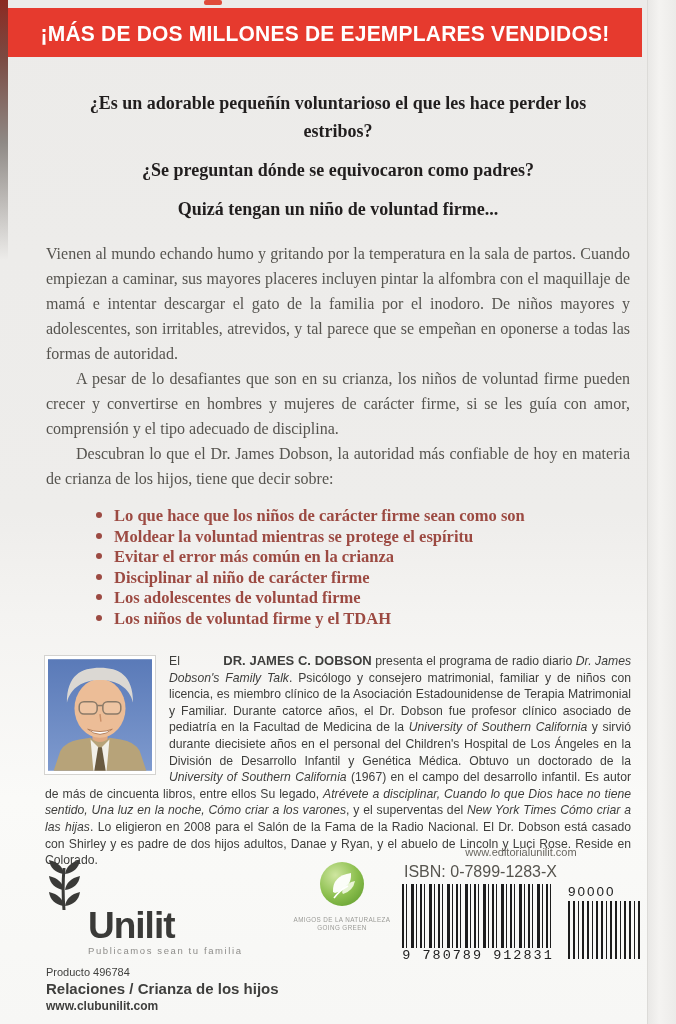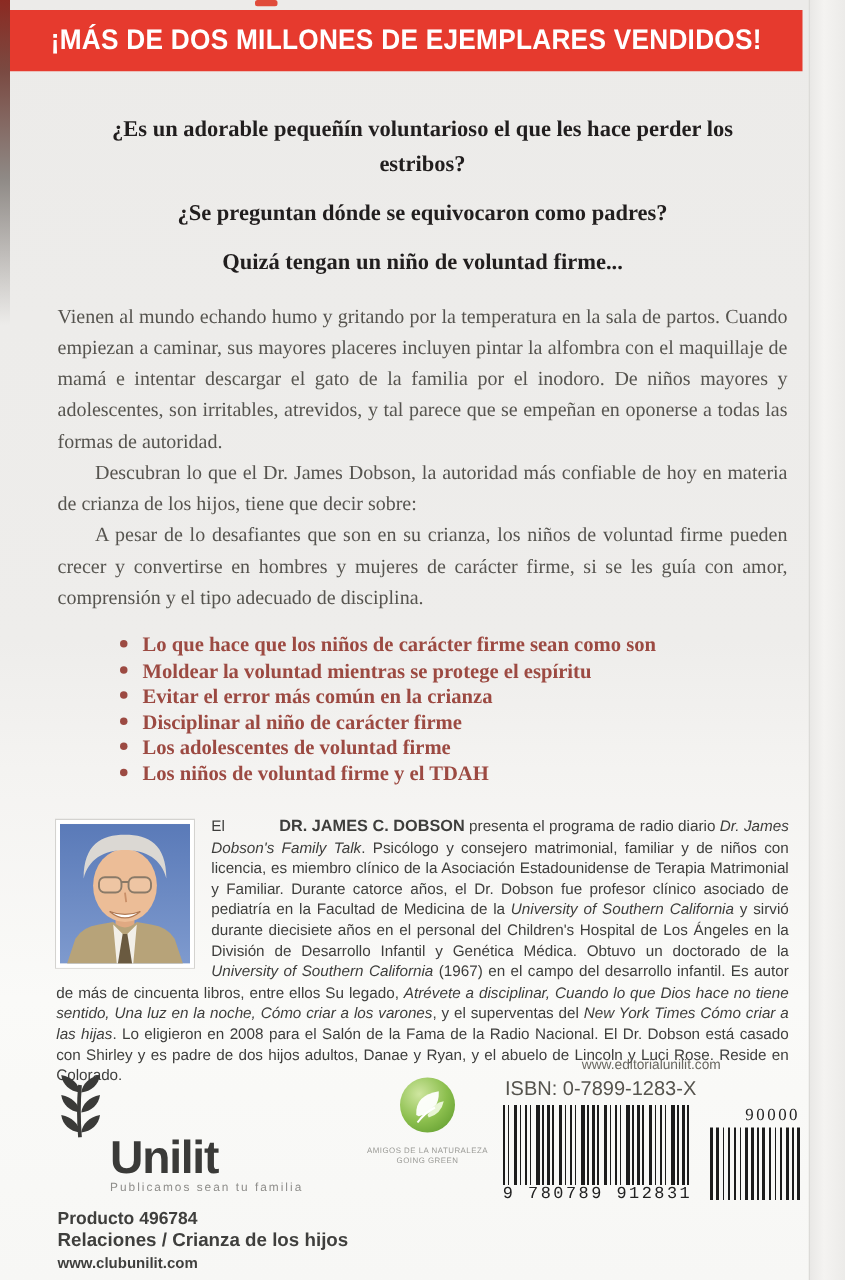--- a/index.html
+++ b/index.html
@@ -44,39 +44,39 @@
     border:3px solid #ffffff; box-shadow:0 0 0 1px #d4d3d0;}
   .author b{ font-weight:700; font-size:13px;padding-left:40px; }
   .author i{ font-style:italic; }
 
   
   .publisher{ position:absolute; left:46px; top:860px; font-family:"Liberation Sans", sans-serif; color:#3f3f3d;}
   .logo-row{ display:flex; align-items:flex-start;}
   .wordmark-wrap{ margin-left:6px;margin-top:48px;}
   .wordmark{ font-weight:700; font-size:37px; line-height:36px; letter-spacing:-1px; color:#3a3a38;}
   .tagline{ font-size:9.5px; letter-spacing:1.6px; color:#8e8d8a; margin-top:1px;}
-  .product-line{ font-weight:700; font-size:14px; margin-top:10px;}
+  .product-line{ font-weight:400; font-size:11px; margin-top:10px;}
   .category-line{ font-weight:700; font-size:15px; margin-top:2px;}
   .club-site{ font-weight:700; font-size:12px; margin-top:2px;}
 
   .eco-badge{ position:absolute; left:292px; top:860px; width:100px; text-align:center;
     font-family:"Liberation Sans", sans-serif;}
   .eco-badge .caption{ margin-top:4px; font-size:6.3px; letter-spacing:0.4px; color:#9a9a96; line-height:8px;}
 
   .barcode-area{ position:absolute; right:36px; top:846px; width:238px; font-family:"Liberation Sans", sans-serif;}
   .bc-site{ text-align:center; font-size:11px; color:#68665f; margin-bottom:5px;}
   .bc-isbn{ font-size:16px; color:#56544e; margin:0 0 3px 2px;}
   .bc-box{ position:relative; height:92px;}
   .bc-main{ position:absolute; left:0; top:0; width:152px; height:64px; background:
       repeating-linear-gradient(90deg,#1c1c1c 0 2px, rgba(0,0,0,0) 2px 4px, #1c1c1c 4px 5px, rgba(0,0,0,0) 5px 9px,
       #1c1c1c 9px 12px, rgba(0,0,0,0) 12px 14px, #1c1c1c 14px 15px, rgba(0,0,0,0) 15px 18px);}
   .bc-digits{ position:absolute; left:-8px; top:64px; width:168px; text-align:center;
     font-family:"Liberation Mono", monospace; font-size:13.5px; letter-spacing:2px; color:#222;}
   .bc-sup{ position:absolute; right:0; top:0; width:72px;}
-  .bc-sup-num{ text-align:right; font-family:Liberation Serif, serif; font-size:13.5px;
+  .bc-sup-num{ text-align:left; font-family:Liberation Sans, sans-serif; font-size:13.5px;
     letter-spacing:2px; color:#222;}
   .bc-sup-bars{ height:58px; margin-top:2px; background:
       repeating-linear-gradient(90deg,#1c1c1c 0 2px, rgba(0,0,0,0) 2px 5px, #1c1c1c 5px 7px, rgba(0,0,0,0) 7px 10px,
       #1c1c1c 10px 11px, rgba(0,0,0,0) 11px 14px);}
 </style>
 </head>
 <body>
 
 <div class="cover">
 
@@ -89,22 +89,22 @@
   </div>
 
   <div class="headlines">
     <div class="headline first">¿Es un adorable pequeñín voluntarioso el que les hace perder los estribos?</div>
     <div class="headline">¿Se preguntan dónde se equivocaron como padres?</div>
     <div class="headline">Quizá tengan un niño de voluntad firme...</div>
   </div>
 
   <div class="synopsis">
     <p>Vienen al mundo echando humo y gritando por la temperatura en la sala de partos. Cuando empiezan a caminar, sus mayores placeres incluyen pintar la alfombra con el maquillaje de mamá e intentar descargar el gato de la familia por el inodoro. De niños mayores y adolescentes, son irritables, atrevidos, y tal parece que se empeñan en oponerse a todas las formas de autoridad.</p>
+    <p class="indent">A pesar de lo desafiantes que son en su crianza, los niños de voluntad firme pueden crecer y convertirse en hombres y mujeres de carácter firme, si se les guía con amor, comprensión y el tipo adecuado de disciplina.</p>
     <p class="indent">Descubran lo que el Dr. James Dobson, la autoridad más confiable de hoy en materia de crianza de los hijos, tiene que decir sobre:</p>
-    <p class="indent">A pesar de lo desafiantes que son en su crianza, los niños de voluntad firme pueden crecer y convertirse en hombres y mujeres de carácter firme, si se les guía con amor, comprensión y el tipo adecuado de disciplina.</p>
   </div>
 
   <ul class="topics">
     <li>
         <span class="dot"></span>
         <span>Lo que hace que los niños de carácter firme sean como son</span>
       </li>
     <li>
         <span class="dot"></span>
         <span>Moldear la voluntad mientras se protege el espíritu</span>

